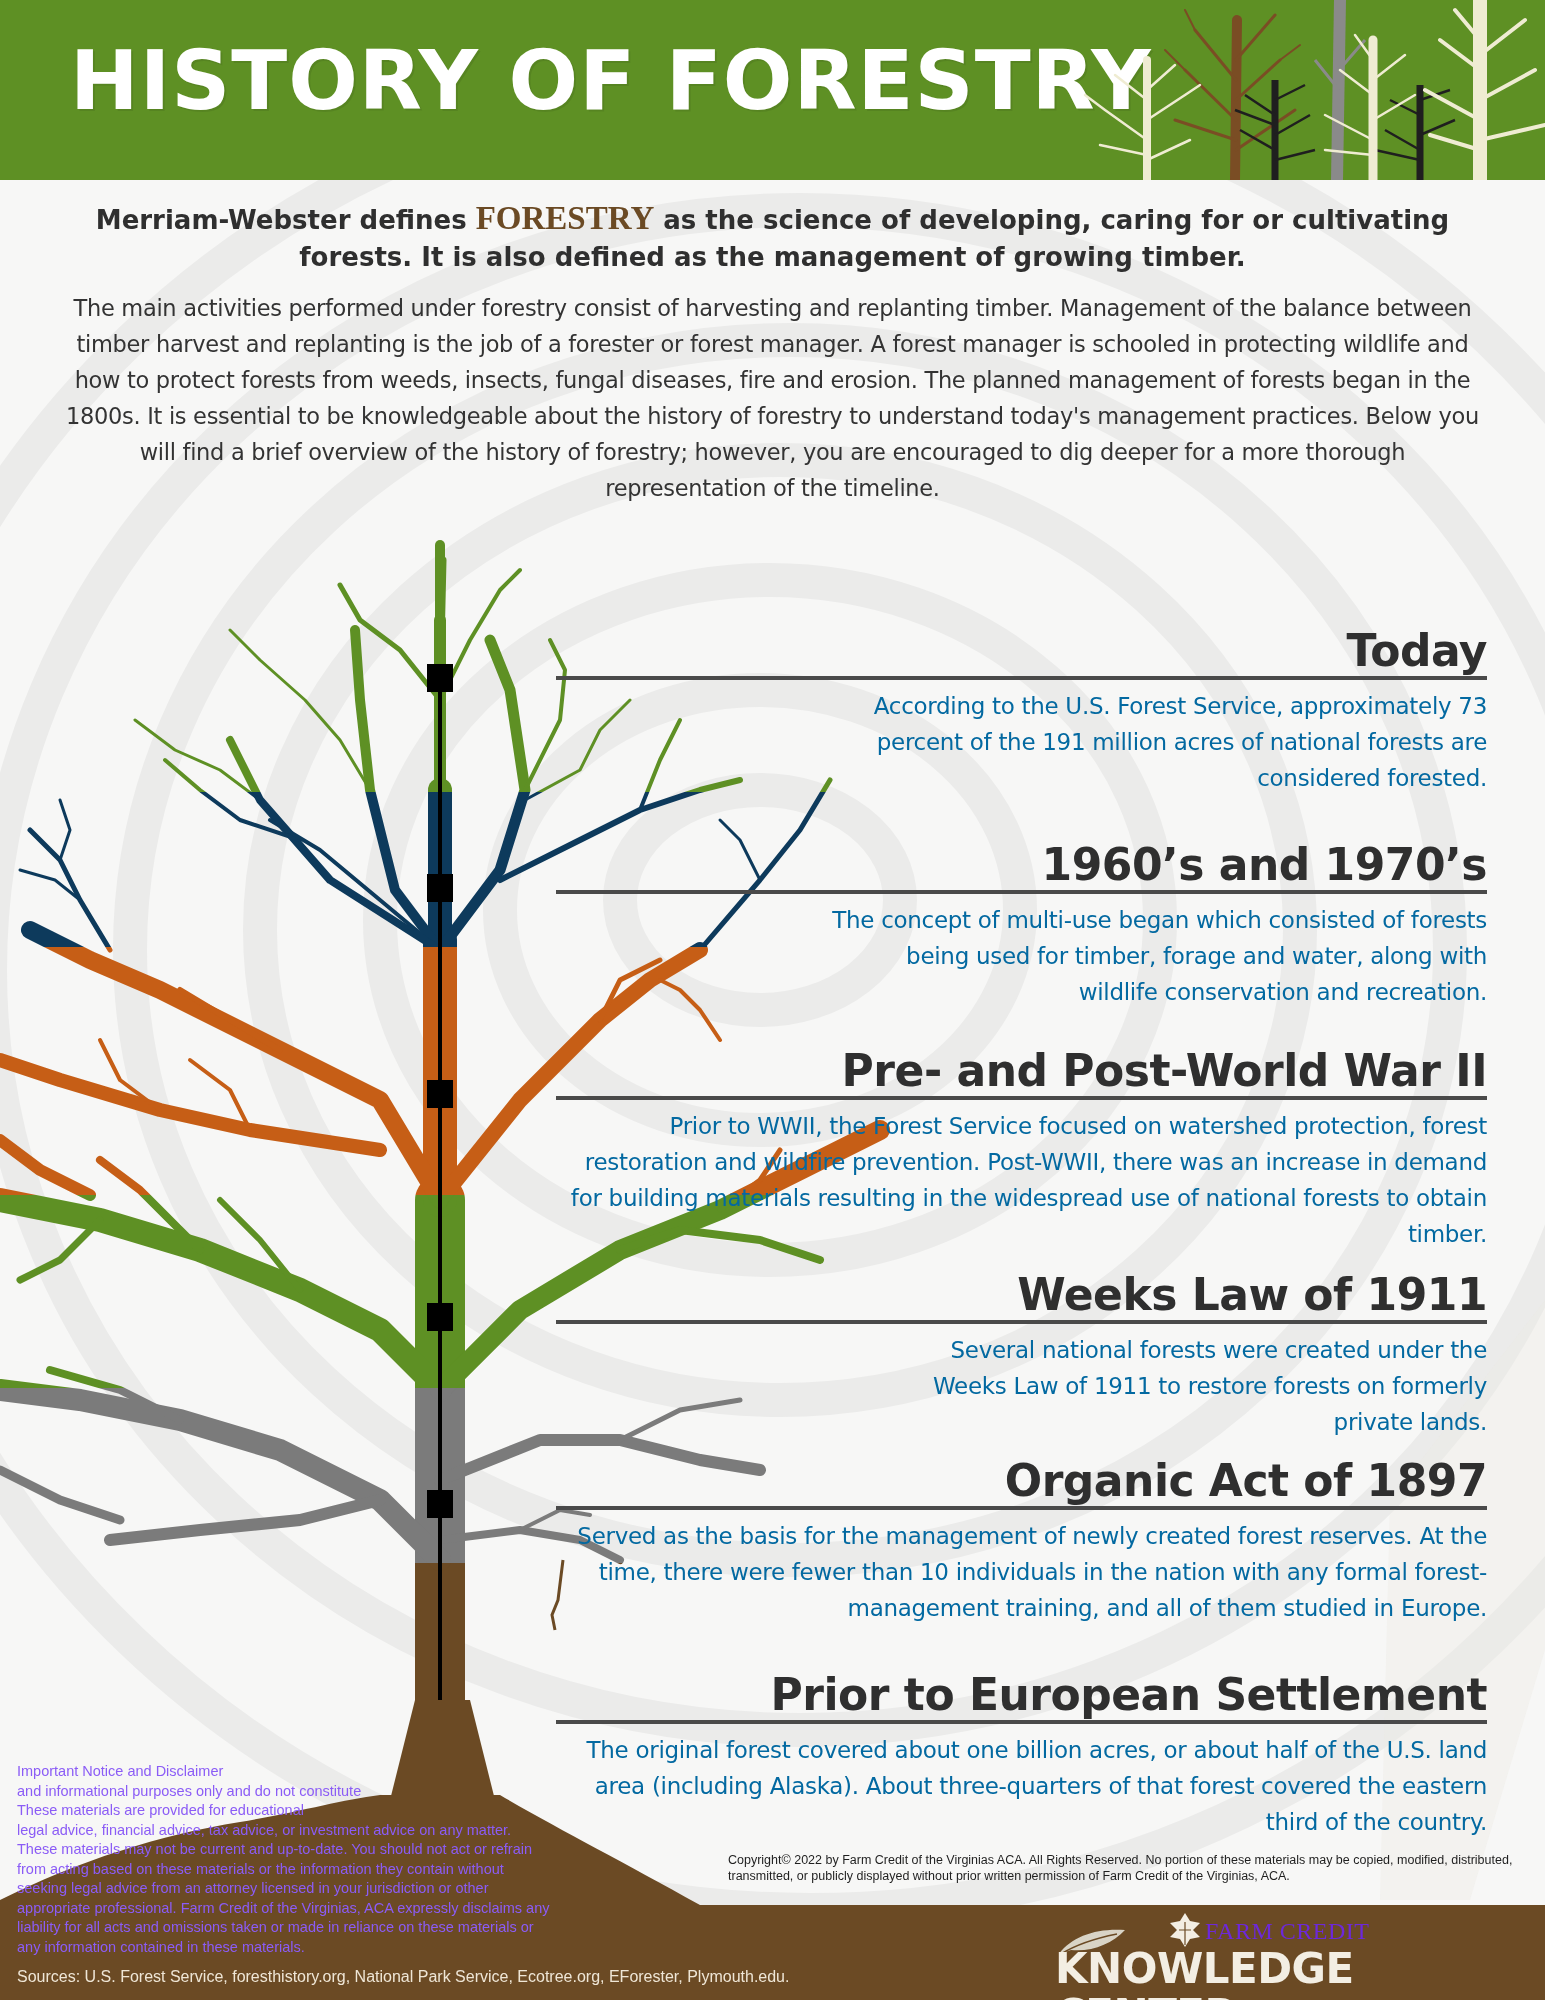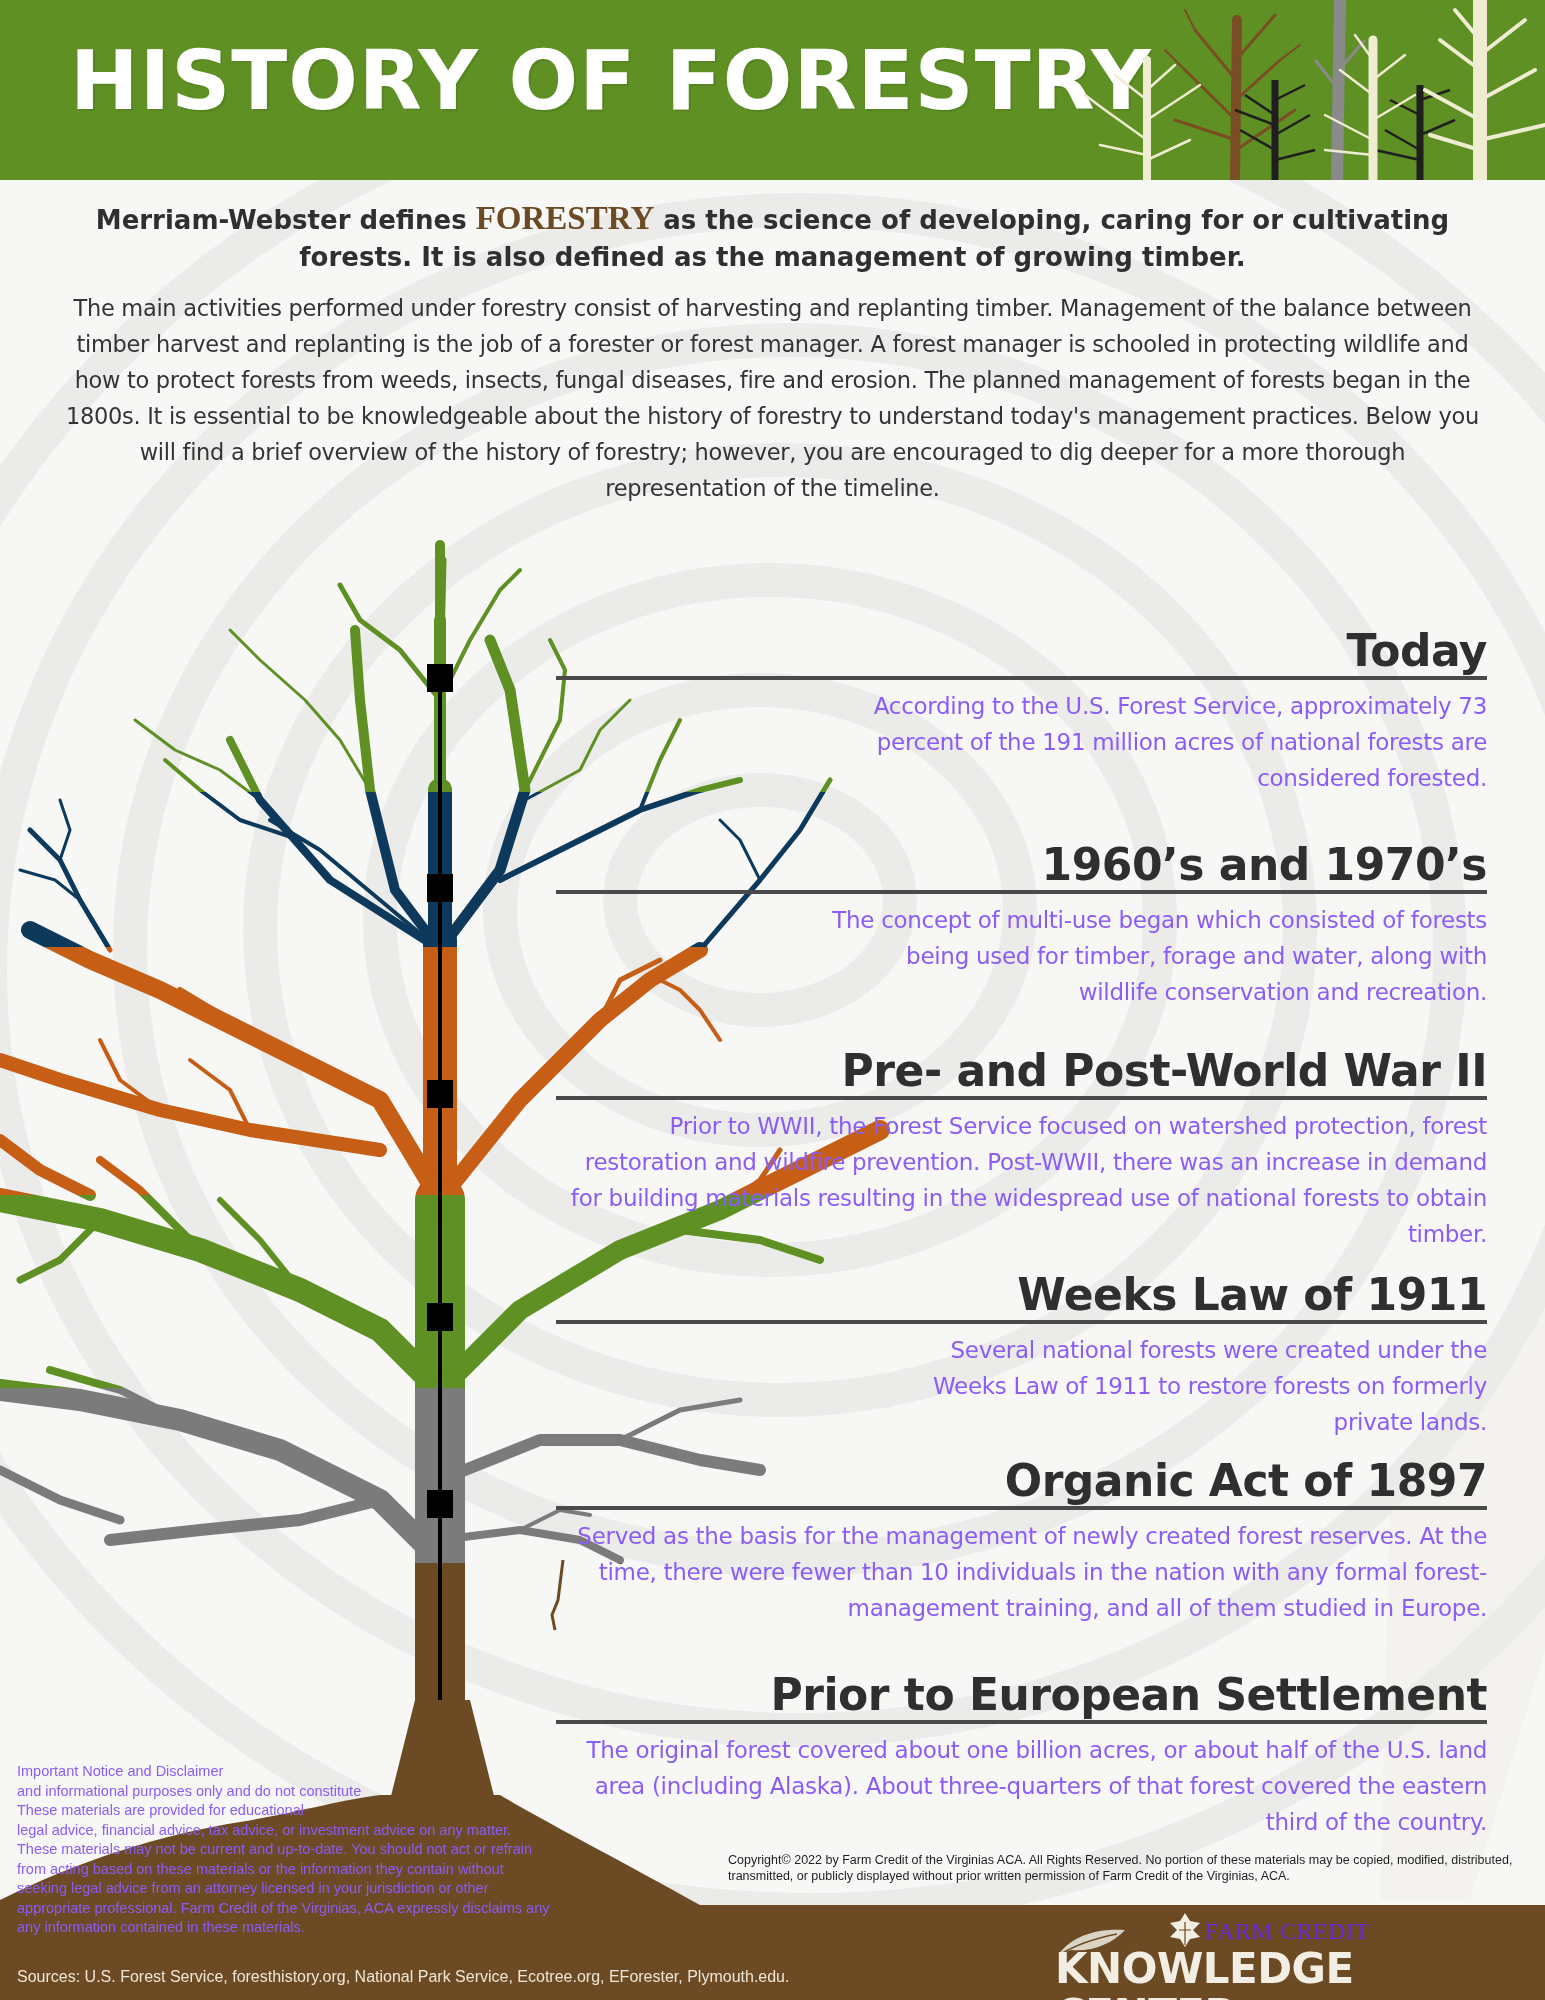--- a/index.html
+++ b/index.html
@@ -45,21 +45,21 @@
   .timeline { position: absolute; left: 556px; top: 620px; width: 931px; z-index: 3; }
   .entry { position: absolute; left: 0; width: 931px; text-align: right; }
   .entry-heading {
     font-family: "DejaVu Sans", sans-serif;
     font-weight: bold; font-size: 44px; line-height: 46px; color: #2f2f2f;
     letter-spacing: -0.5px;
   }
   .entry-rule { height: 4px; background: #4a4a4a; margin-top: 2px; margin-bottom: 8px; }
   .entry-text {
     font-family: "DejaVu Sans", sans-serif;
-    font-size: 23px; line-height: 36px; color: #8b5cf6;
+    font-size: 23px; line-height: 36px; color: #0369a1;
     letter-spacing: -0.3px;
   }
   .footer-band {
     position: absolute; left: 0; top: 1905px; width: 1545px; height: 95px;
     background: #6b4a24; z-index: 1;
   }
   .ground { position: absolute; left: 0; top: 1700px; width: 1000px; height: 300px; z-index: 1; }
   .disclaimer {
     position: absolute; left: 17px; top: 1762px; width: 680px; z-index: 4;
     font-family: "Liberation Sans", sans-serif;
@@ -298,20 +298,21 @@
 
 <div class="disclaimer">
   <div>Important Notice and Disclaimer</div>
   <div>and informational purposes only and do not constitute</div>
   <div>These materials are provided for educational</div>
   <div>legal advice, financial advice, tax advice, or investment advice on any matter.</div>
   <div>These materials may not be current and up-to-date. You should not act or refrain</div>
   <div>from acting based on these materials or the information they contain without</div>
   <div>seeking legal advice from an attorney licensed in your jurisdiction or other</div>
   <div>appropriate professional. Farm Credit of the Virginias, ACA expressly disclaims any</div>
+  <div>liability for all acts and omissions taken or made in reliance on these materials or</div>
   <div>any information contained in these materials.</div>
 </div>
 
 <div class="sources">Sources: U.S. Forest Service, foresthistory.org, National Park Service, Ecotree.org, EForester, Plymouth.edu.</div>
 
 <div class="copyright">Copyright© 2022 by Farm Credit of the Virginias ACA. All Rights Reserved. No portion of these materials may be copied, modified, distributed, transmitted, or publicly displayed without prior written permission of Farm Credit of the Virginias, ACA.</div>
 
 <div class="logo">
   <svg class="logo-leaf" viewBox="0 0 70 30">
     <path d="M2 28 C15 10 40 2 68 4 C55 18 35 26 14 24 Z" fill="#d9d4c6"></path>

